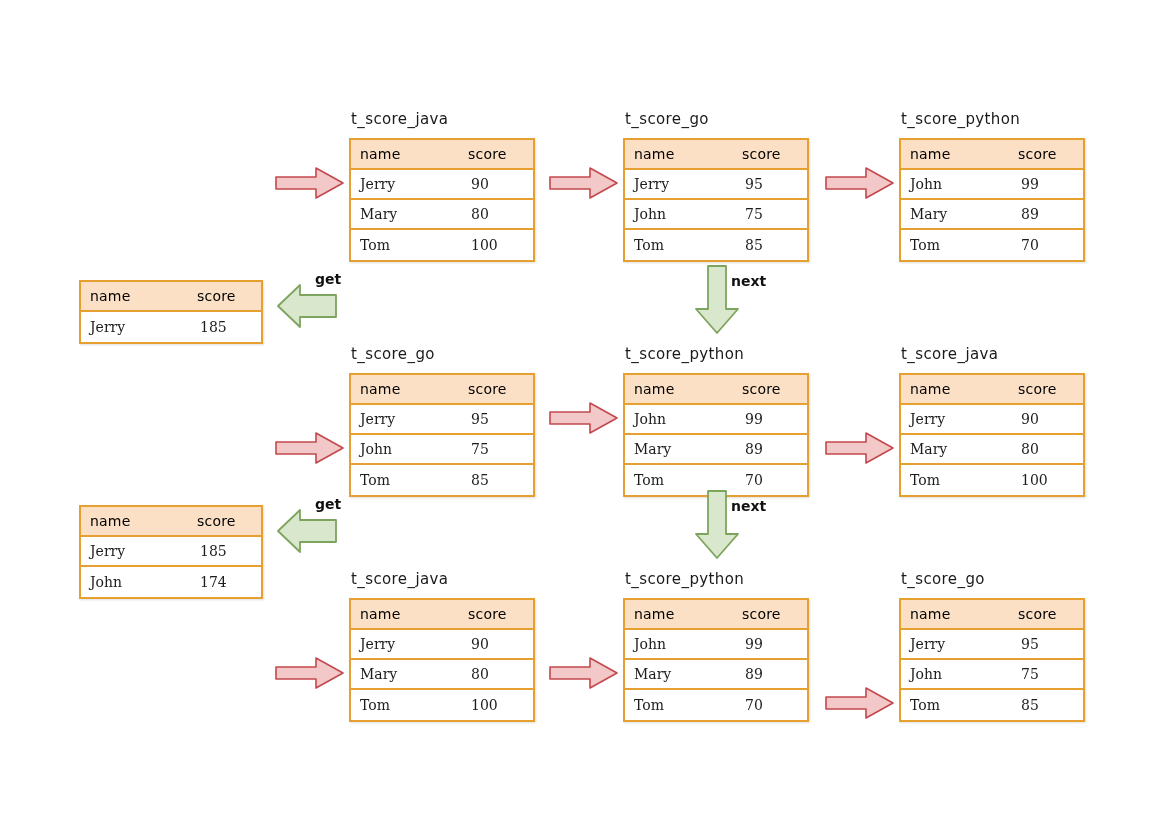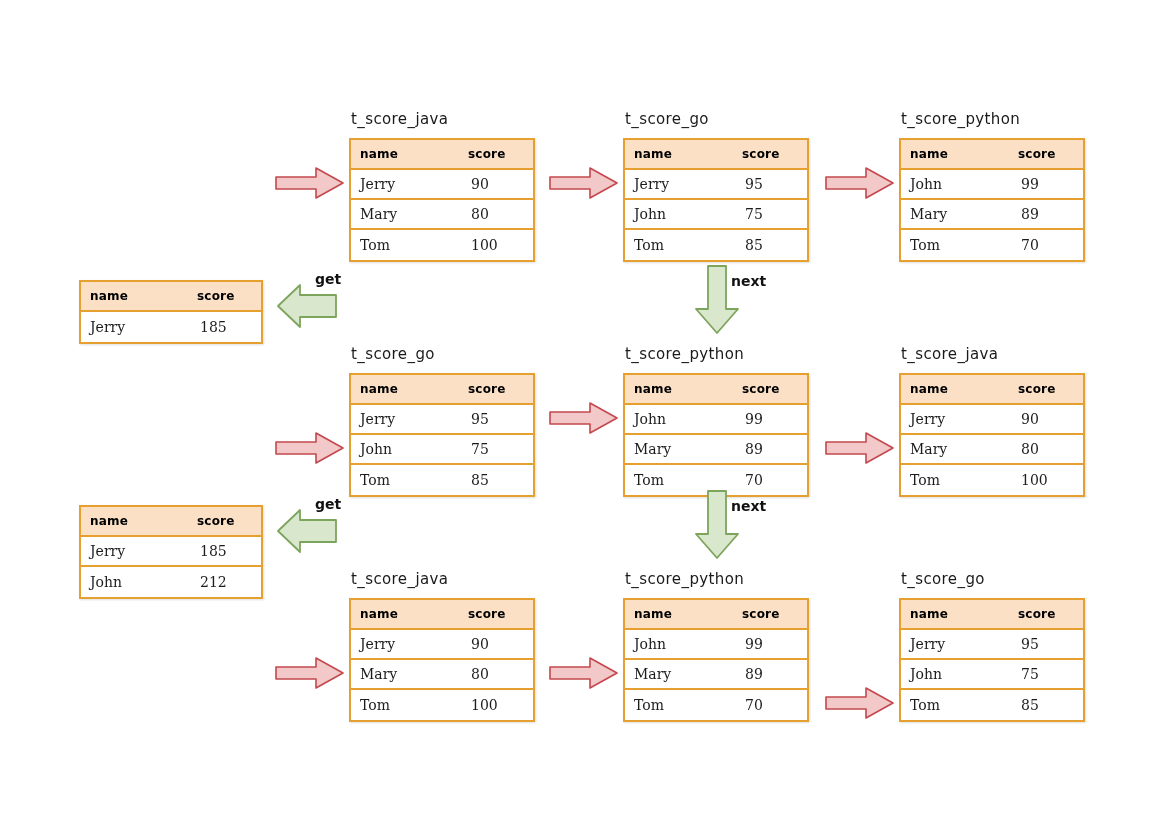--- a/index.html
+++ b/index.html
@@ -49,22 +49,22 @@
     border-bottom: 2px solid #E5A030;
     font-weight: normal;
     text-align: left;
     vertical-align: middle;
     white-space: nowrap;
   }
   .tbl-grid tr:last-child td { border-bottom: none; }
   .tbl-grid th {
     background: #FBE0C6;
     font-family: "DejaVu Sans", sans-serif;
-    font-weight: bold;
-    font-size: 12px;
+    font-weight: normal;
+    font-size: 14px;
     color: #000000;
     letter-spacing: .2px;
   }
   .tbl-grid td {
     font-family: "DejaVu Serif", serif;
     font-size: 14px;
     color: #1c1c1c;
   }
   .col-name { width: 50%; }
   .col-score { width: 50%; }
@@ -406,21 +406,21 @@
             <th class="col-score" style="background: rgb(251, 224, 198); border-bottom-color: rgb(229, 160, 48);">score</th>
           </tr>
         </thead>
         <tbody>
           <tr>
             <td class="col-name" style="border-bottom-color: rgb(229, 160, 48);">Jerry</td>
             <td class="col-score" style="border-bottom-color: rgb(229, 160, 48);">185</td>
           </tr>
           <tr>
             <td class="col-name" style="border-bottom-color: rgb(229, 160, 48);">John</td>
-            <td class="col-score" style="border-bottom-color: rgb(229, 160, 48);">212</td>
+            <td class="col-score" style="border-bottom-color: rgb(229, 160, 48);">174</td>
           </tr>
         </tbody>
       </table>
     </div>
     <div class="arrow-green-left" style="left: 276px; top: 507px;">
       <svg viewBox="0 0 62 48" preserveAspectRatio="none">
         <path d="M2,24 L24,3 L24,13 L60,13 L60,35 L24,35 L24,45 Z" fill="#D9E8CD" stroke="#7DA45C" stroke-width="1.8" stroke-linejoin="round"></path>
       </svg>
     </div>
     <div class="arrow-label" style="left: 315px; top: 496px;">get</div>

